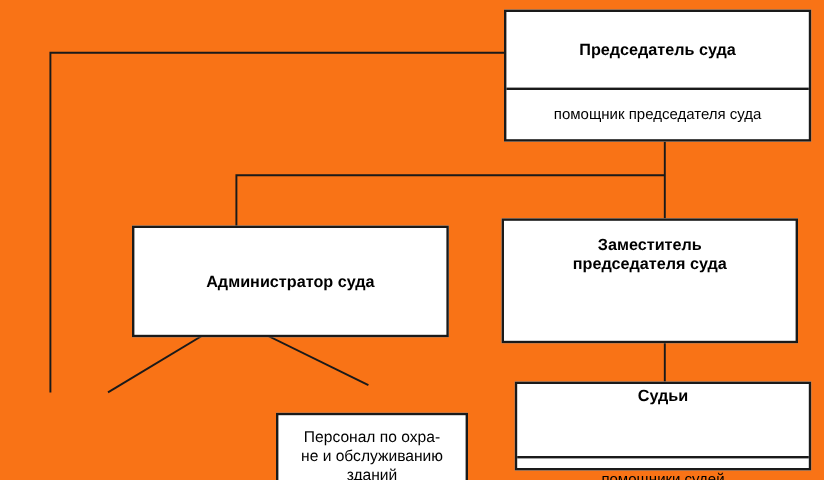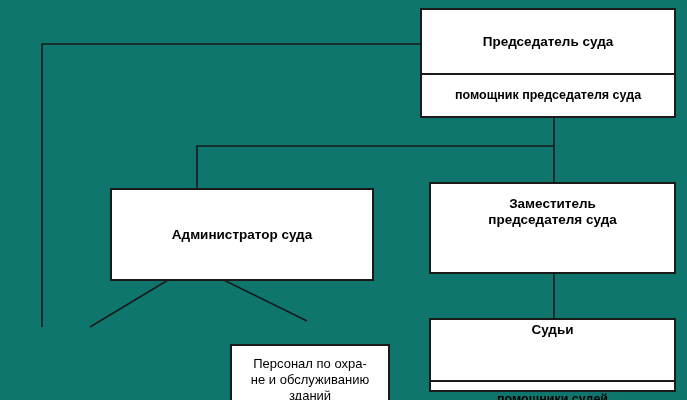--- a/index.html
+++ b/index.html
@@ -7,21 +7,21 @@
     padding: 0;
     background: #ffffff;
   }
   body {
     font-family: "Liberation Sans", "DejaVu Sans", sans-serif;
   }
   #chart-root {
     position: relative;
     width: 687px;
     height: 400px;
-    background: #0f766e;
+    background: #f97316;
     overflow: hidden;
   }
   .node {
     position: absolute;
     box-sizing: border-box;
     border: 2px solid #1a1a1a;
     background: #ffffff;
     display: flex;
     flex-direction: column;
     z-index: 2;
@@ -37,21 +37,21 @@
     line-height: 1.18;
     color: #000000;
     padding: 2px 6px;
   }
   .node-sub {
     box-sizing: border-box;
     display: flex;
     align-items: center;
     justify-content: center;
     text-align: center;
-    font-weight: bold;
+    font-weight: normal;
     font-size: 12.5px;
     line-height: 1.2;
     color: #000000;
     border-top: 2px solid #1a1a1a;
     padding: 18px 6px;
   }
   .node-plain {
     box-sizing: border-box;
     display: flex;
     align-items: center;
@@ -73,21 +73,21 @@
     width: 687px;
     height: 400px;
     z-index: 1;
   }
 
   
   #node-chairman      { left: 420px; top: 8px;   width: 256px; height: 110px; }
   #node-chairman .node-title { height: 67px; }
   #node-chairman .node-sub   { height: 43px; }
 
-  #node-deputy        { left: 429px; top: 182px; width: 247px; height: 92px; }
+  #node-deputy        { left: 418px; top: 182px; width: 247px; height: 104px; }
   #node-deputy .node-title { height: 56px; }
   #node-deputy .node-sub   { height: 36px; }
 
   #node-judges        { left: 429px; top: 318px; width: 247px; height: 74px; gap: 40px; }
   #node-judges .node-title { height: 37px; }
   #node-judges .node-sub   { height: 37px; text-align: right; }
 
   #node-administrator { left: 68px;  top: 188px; width: 264px; height: 93px; margin-left: 42px; }
   #node-administrator .node-title { height: 100%; }
 

